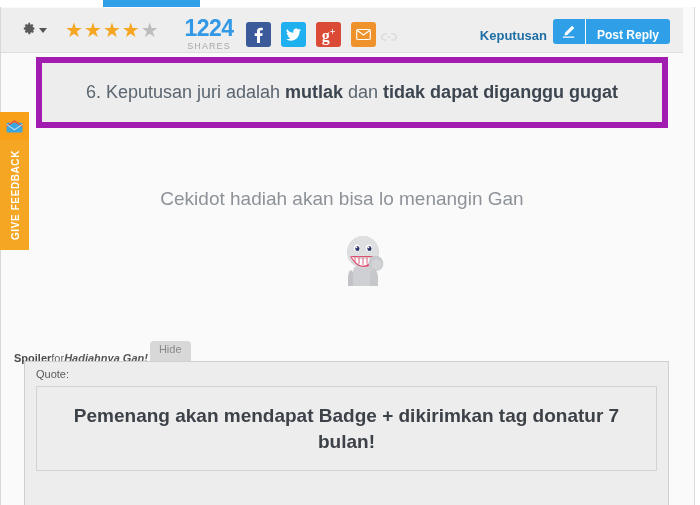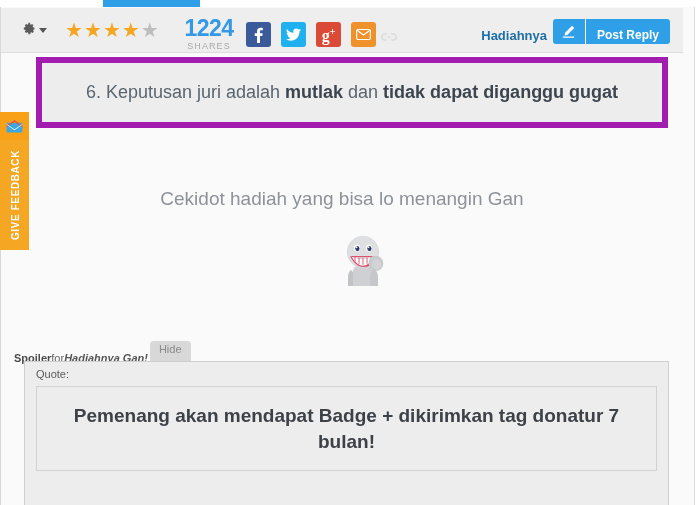--- a/index.html
+++ b/index.html
@@ -372,21 +372,21 @@
     </div>
 
     <div class="link-icon">
       <svg width="16" height="10" viewBox="0 0 18 10" fill="none" stroke="#dcdcdc" stroke-width="1.8">
         <path d="M7.5 5H10.5"></path>
         <path d="M6.5 1.6H4.3a3.4 3.4 0 0 0 0 6.8h2.2"></path>
         <path d="M11.5 1.6h2.2a3.4 3.4 0 0 1 0 6.8h-2.2"></path>
       </svg>
     </div>
 
-    <div class="subscribe-link">Hadiahnya</div>
+    <div class="subscribe-link">Keputusan</div>
 
     <div class="reply-group">
       <div class="reply-pencil">
         <svg width="13" height="13" viewBox="0 0 16 16" fill="#fff">
           <path d="M12.4.9l2.7 2.7-8.6 8.6-3.4.7.7-3.4L12.4.9z"></path>
           <path d="M1 14.3h14v1.3H1z"></path>
         </svg>
       </div>
       <div class="reply-text">Post Reply</div>
     </div>
@@ -405,21 +405,21 @@
     </div>
   </div>
 
   <div class="rule-box">
     <div class="rule-text">
       <span>6.</span><span> Keputusan juri adalah </span><b>mutlak</b><span> dan </span><b>tidak dapat diganggu gugat</b>
     </div>
   </div>
 
   <div class="content">
-    <div class="cekidot">Cekidot hadiah yang bisa lo menangin Gan</div>
+    <div class="cekidot">Cekidot hadiah akan bisa lo menangin Gan</div>
     <div class="emoticon">
       <svg viewBox="0 0 62 62" width="62" height="62">
 
         <path d="M21 44c0-5 4.5-8 10-8s10 3 10 8v14H21z" fill="#cfd0d3"></path>
 
         <path d="M19 42c-2 1-3 4-3 8v8h5V44z" fill="#c2c3c6"></path>
 
         <circle cx="31" cy="24" r="16" fill="#d7d8da"></circle>
         <circle cx="31" cy="23" r="15" fill="#dedfe1"></circle>
 

